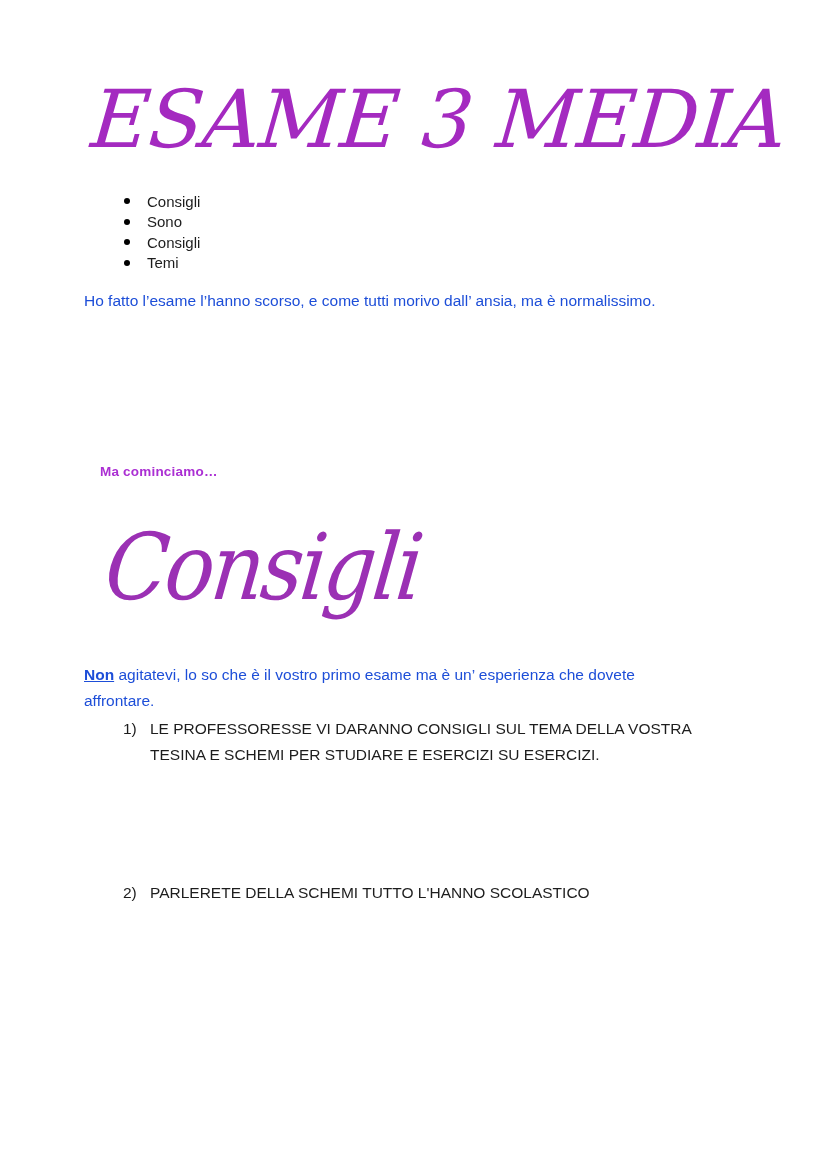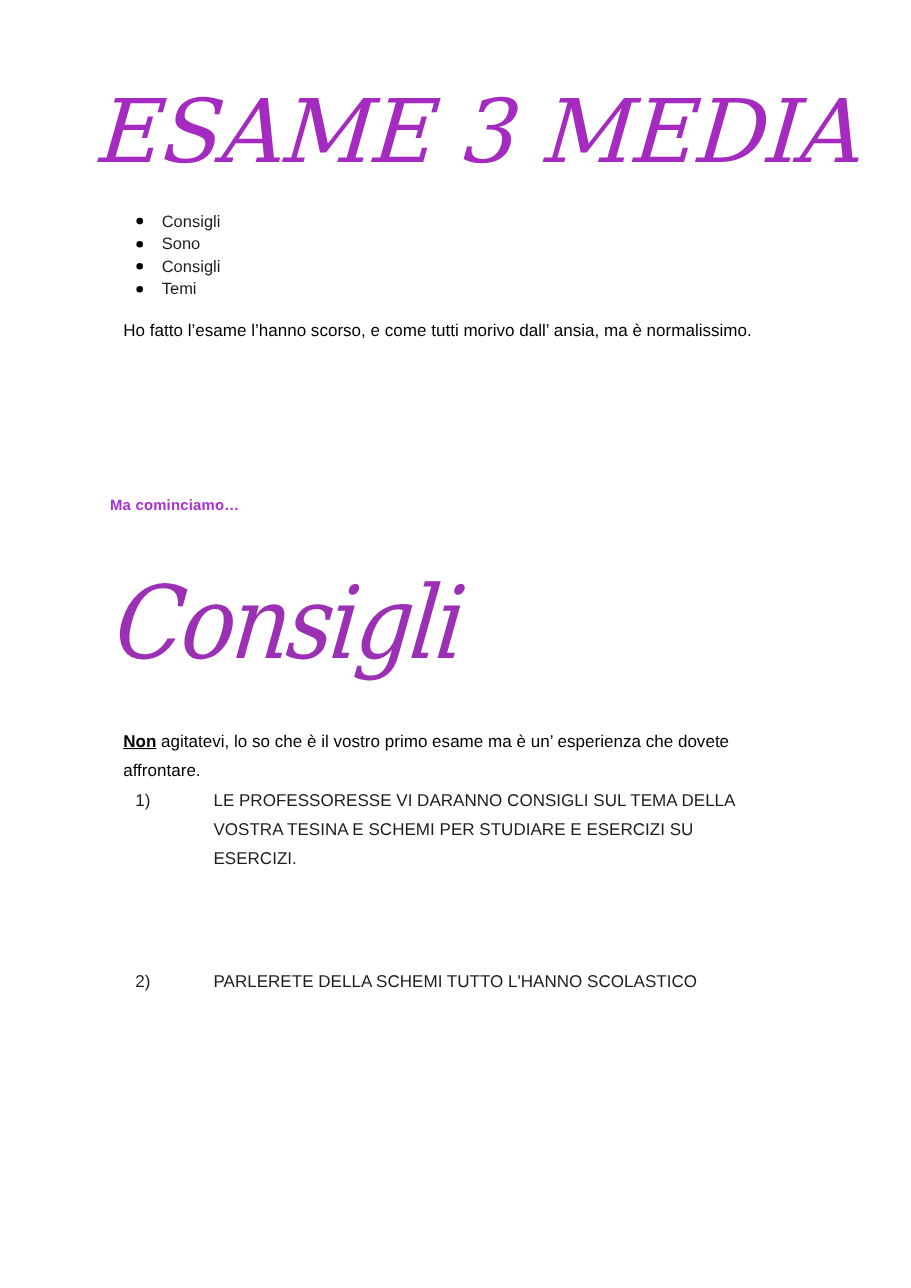--- a/index.html
+++ b/index.html
@@ -49,30 +49,30 @@
   .dot {
     width: 6px;
     height: 6px;
     border-radius: 50%;
     background: #000;
     margin-right: 17px;
     flex: 0 0 auto;
   }
   .para {
     position: absolute;
-    left: 112px;
+    left: 84px;
     width: 612px;
     font-size: 15.5px;
     line-height: 26px;
-    color: #000000;
+    color: #1d4ed8;
   }
   .lead {
     position: absolute;
     left: 100px;
-    top: 452px;
+    top: 464px;
     font-size: 13.5px;
     font-weight: 700;
     letter-spacing: 0.2px;
     color: #ab2fd3;
   }
   .heading {
     position: absolute;
     left: 106px;
     top: 506px;
     font-size: 82px;
@@ -85,21 +85,21 @@
   .numitem {
     position: absolute;
     left: 123px;
     width: 580px;
     display: flex;
     font-size: 15.5px;
     line-height: 26px;
     color: #1d1d1d;
   }
   .num { flex: 0 0 27px; }
-  .numtext { flex: 1; margin-left: 44px; }
+  .numtext { flex: 1; }
   b { font-weight: 700; text-decoration: underline; }
 </style>
 </head>
 <body>
 
 <div class="page">
 
   <div class="title script">ESAME 3 MEDIA</div>
 
   <div class="bullets">

